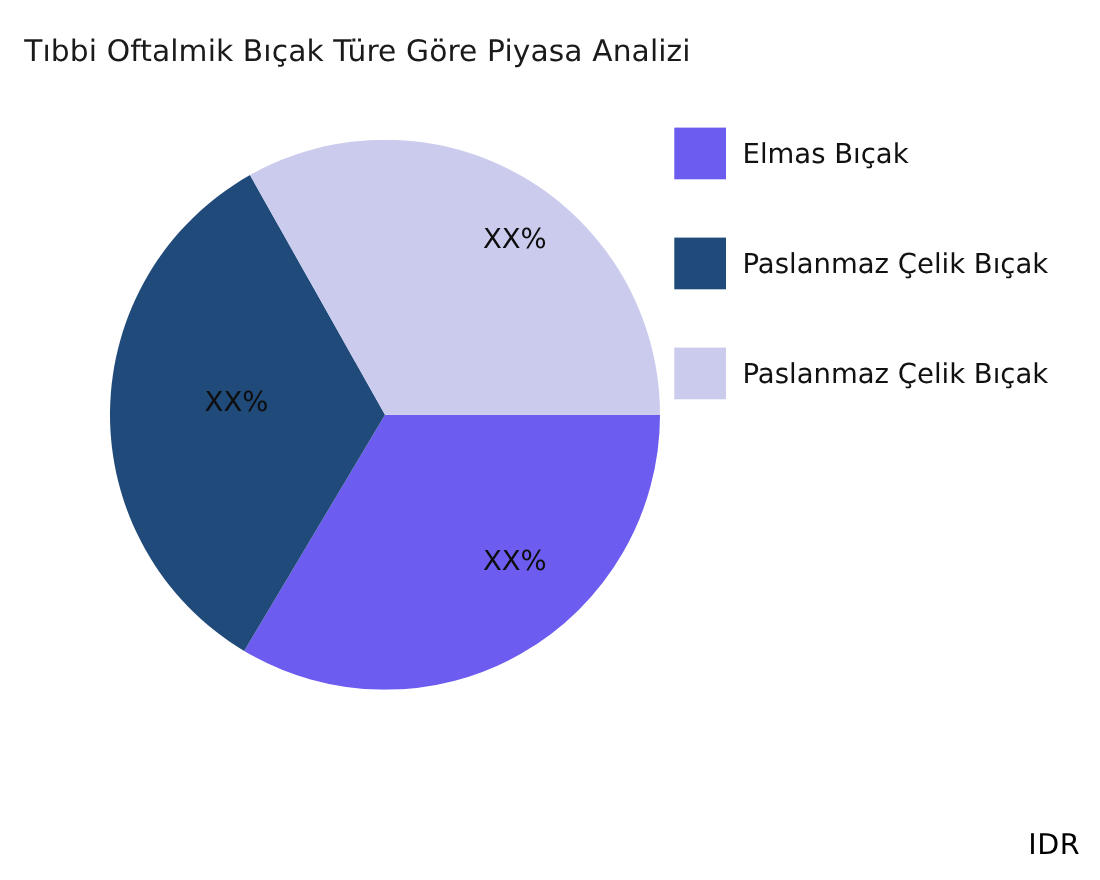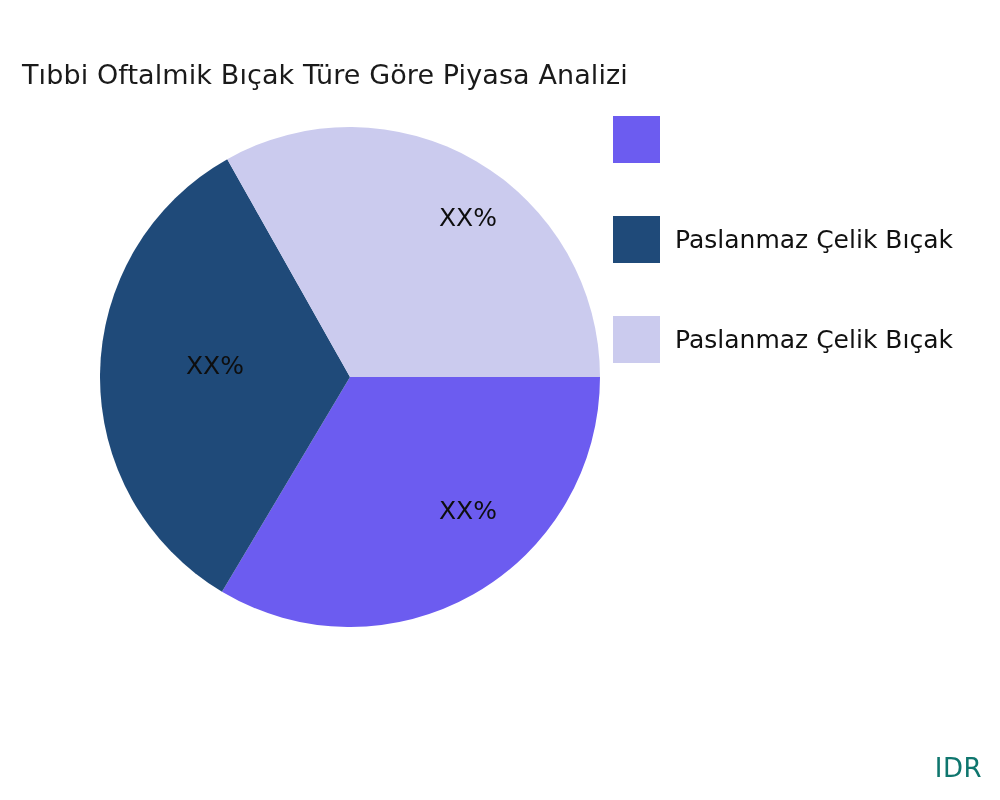--- a/index.html
+++ b/index.html
@@ -20,21 +20,20 @@
   #chart-title {
     position: absolute;
     left: 22px;
     top: 28px;
     font-size: 27px;
     line-height: 38px;
     color: #1a1a1a;
     font-weight: 400;
     letter-spacing: 0.1px;
     white-space: nowrap;
-    margin-top: 28px;
   }
 
   
   #pie-figure {
     position: absolute;
     left: 0;
     top: 4px;
     width: 1000px;
     height: 800px;
   }
@@ -120,26 +119,27 @@
 
   <div class="slice-label" id="slice-label-1">XX%</div>
 
   <div class="slice-label" id="slice-label-2">XX%</div>
 </div>
 
 <div id="legend">
 
   <div class="legend-item">
     <span class="legend-swatch" style="background: rgb(108, 92, 240);"></span>
+    <span class="legend-label">Elmas Bıçak</span>
   </div>
 
   <div class="legend-item">
     <span class="legend-swatch" style="background: rgb(31, 74, 121);"></span>
     <span class="legend-label">Paslanmaz Çelik Bıçak</span>
   </div>
 
   <div class="legend-item">
     <span class="legend-swatch" style="background: rgb(203, 203, 238);"></span>
     <span class="legend-label">Paslanmaz Çelik Bıçak</span>
   </div>
 </div>
 
-<div id="watermark" style="color: #0f766e; text-align: center;">IDR</div>
+<div id="watermark" style="color: #000000; text-align: center;">IDR</div>
 
 </body></html>

